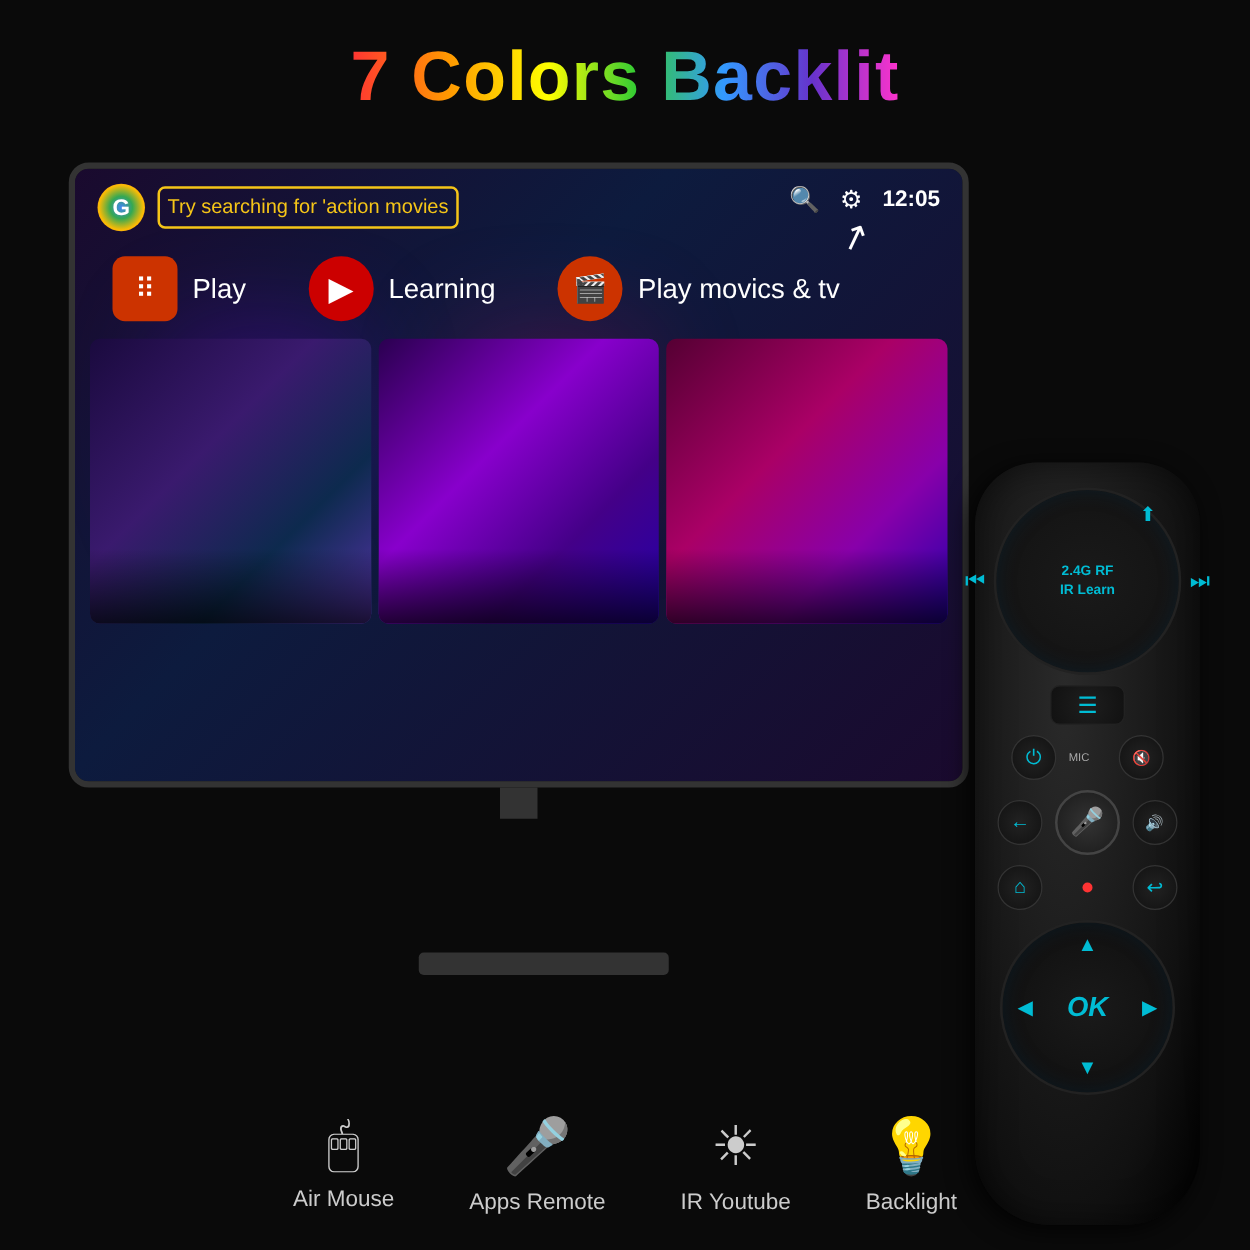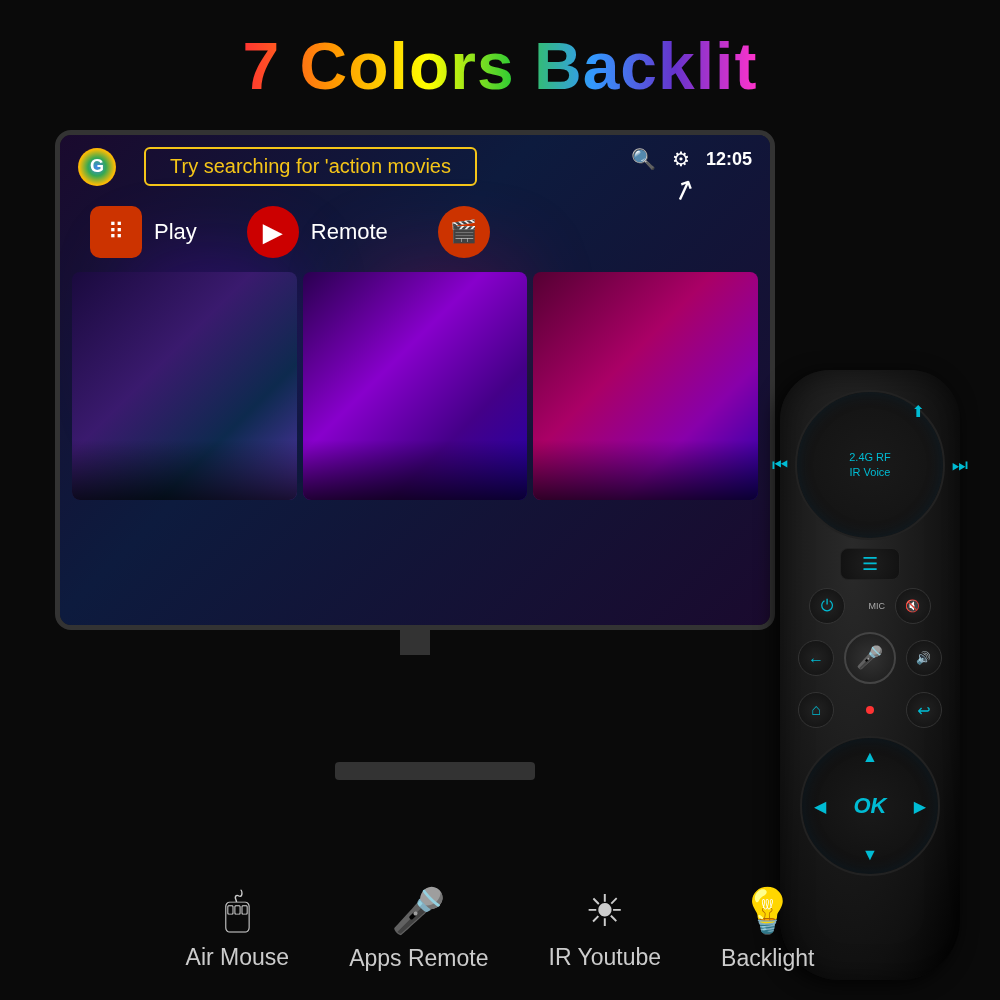--- a/index.html
+++ b/index.html
@@ -12,21 +12,21 @@
       position: relative;
     }
 
     
     .title-section {
       text-align: center;
       padding-top: 28px;
       padding-bottom: 18px;
     }
     .title-text {
-      font-size: 66px;
+      font-size: 56px;
       font-weight: 900;
       background: linear-gradient(90deg, #ff3333 0%, #ff9900 18%, #ffff00 36%, #33cc33 52%, #3399ff 68%, #6633cc 84%, #ff33cc 100%);
       -webkit-background-clip: text;
       -webkit-text-fill-color: transparent;
       background-clip: text;
       letter-spacing: 1px;
       margin-top: 16px;
     }
 
     
@@ -72,24 +72,24 @@
       justify-content: center;
       font-size: 18px;
       font-weight: bold;
       color: white;
       flex-shrink: 0;
     }
     .search-bar {
       background: transparent;
       border: 2px solid #f5c518;
       border-radius: 6px;
-      padding: 6px 24px;
+      padding: 6px 6px;
       color: #f5c518;
-      font-size: 20px;
-      margin-left: 28px;
+      font-size: 16px;
+      margin-left: 10px;
       white-space: nowrap;
     }
     .tv-topbar-right {
       position: absolute;
       right: 18px;
       top: 12px;
       display: flex;
       align-items: center;
       gap: 16px;
       color: white;
@@ -249,21 +249,21 @@
       position: relative;
       display: flex;
       align-items: center;
       justify-content: center;
       box-shadow: inset 0 0 15px rgba(0,50,80,0.3);
     }
     .remote-center-text {
       text-align: center;
       color: #00bcd4;
       font-size: 11px;
-      font-weight: normal;
+      font-weight: bold;
       line-height: 1.4;
     }
     .remote-nav-arrow {
       position: absolute;
       color: #00bcd4;
       font-size: 18px;
     }
     .arrow-cursor { top: 10px; right: 18px; font-size: 16px; }
 
     .prev-btn, .next-btn {
@@ -305,21 +305,21 @@
       justify-content: center;
       color: #00bcd4;
       font-size: 16px;
     }
     .remote-btn-small {
       font-size: 12px;
     }
     .mic-label {
       color: #aaa;
       font-size: 9px;
-      text-align: right;
+      text-align: left;
     }
 
     .mic-center-btn {
       width: 52px;
       height: 52px;
       border-radius: 50%;
       background: radial-gradient(circle, #333, #1a1a1a);
       border: 2px solid #444;
       display: flex;
       align-items: center;
@@ -372,21 +372,21 @@
       flex-direction: column;
       align-items: center;
       gap: 8px;
     }
     .feature-icon {
       font-size: 44px;
       color: #ccc;
     }
     .feature-label {
       color: #ccc;
-      font-size: 23px;
+      font-size: 18px;
       white-space: nowrap;
     }
 
     
     .bg-blur-1 {
       position: absolute;
       width: 200px;
       height: 200px;
       background: radial-gradient(circle, rgba(100,0,200,0.4), transparent);
       top: 100px;
@@ -437,24 +437,25 @@
         <div class="cursor-arrow">↗</div>
       </div>
 
       <div class="app-row">
         <div class="app-item">
           <div class="app-icon-apps">⠿</div>
           <span>Play</span>
         </div>
         <div class="app-item">
           <div class="app-icon-youtube">▶</div>
-          <span>Remote</span>
+          <span>Learning</span>
         </div>
         <div class="app-item">
           <div class="app-icon-movies">🎬</div>
+          <span>Play movics &amp; tv</span>
         </div>
       </div>
 
       <div class="media-row">
         <div class="media-thumb thumb1">
           <div class="thumb-overlay"></div>
         </div>
         <div class="media-thumb thumb2">
           <div class="thumb-overlay"></div>
         </div>
@@ -471,21 +472,21 @@
   <div class="tv-stand-base"></div>
 </div>
 
 <div class="remote-container">
   <div class="remote-body">
 
     <div class="remote-top-ring">
       <span class="remote-nav-arrow arrow-cursor">⬆</span>
       <div class="remote-center-text">
         <span>2.4G RF</span><br>
-        <span>IR Voice</span>
+        <span>IR Learn</span>
       </div>
       <span class="prev-btn">⏮</span>
       <span class="next-btn">⏭</span>
     </div>
 
     <div class="remote-menu-btn">
       <span>☰</span>
     </div>
 
     <div class="remote-row">

